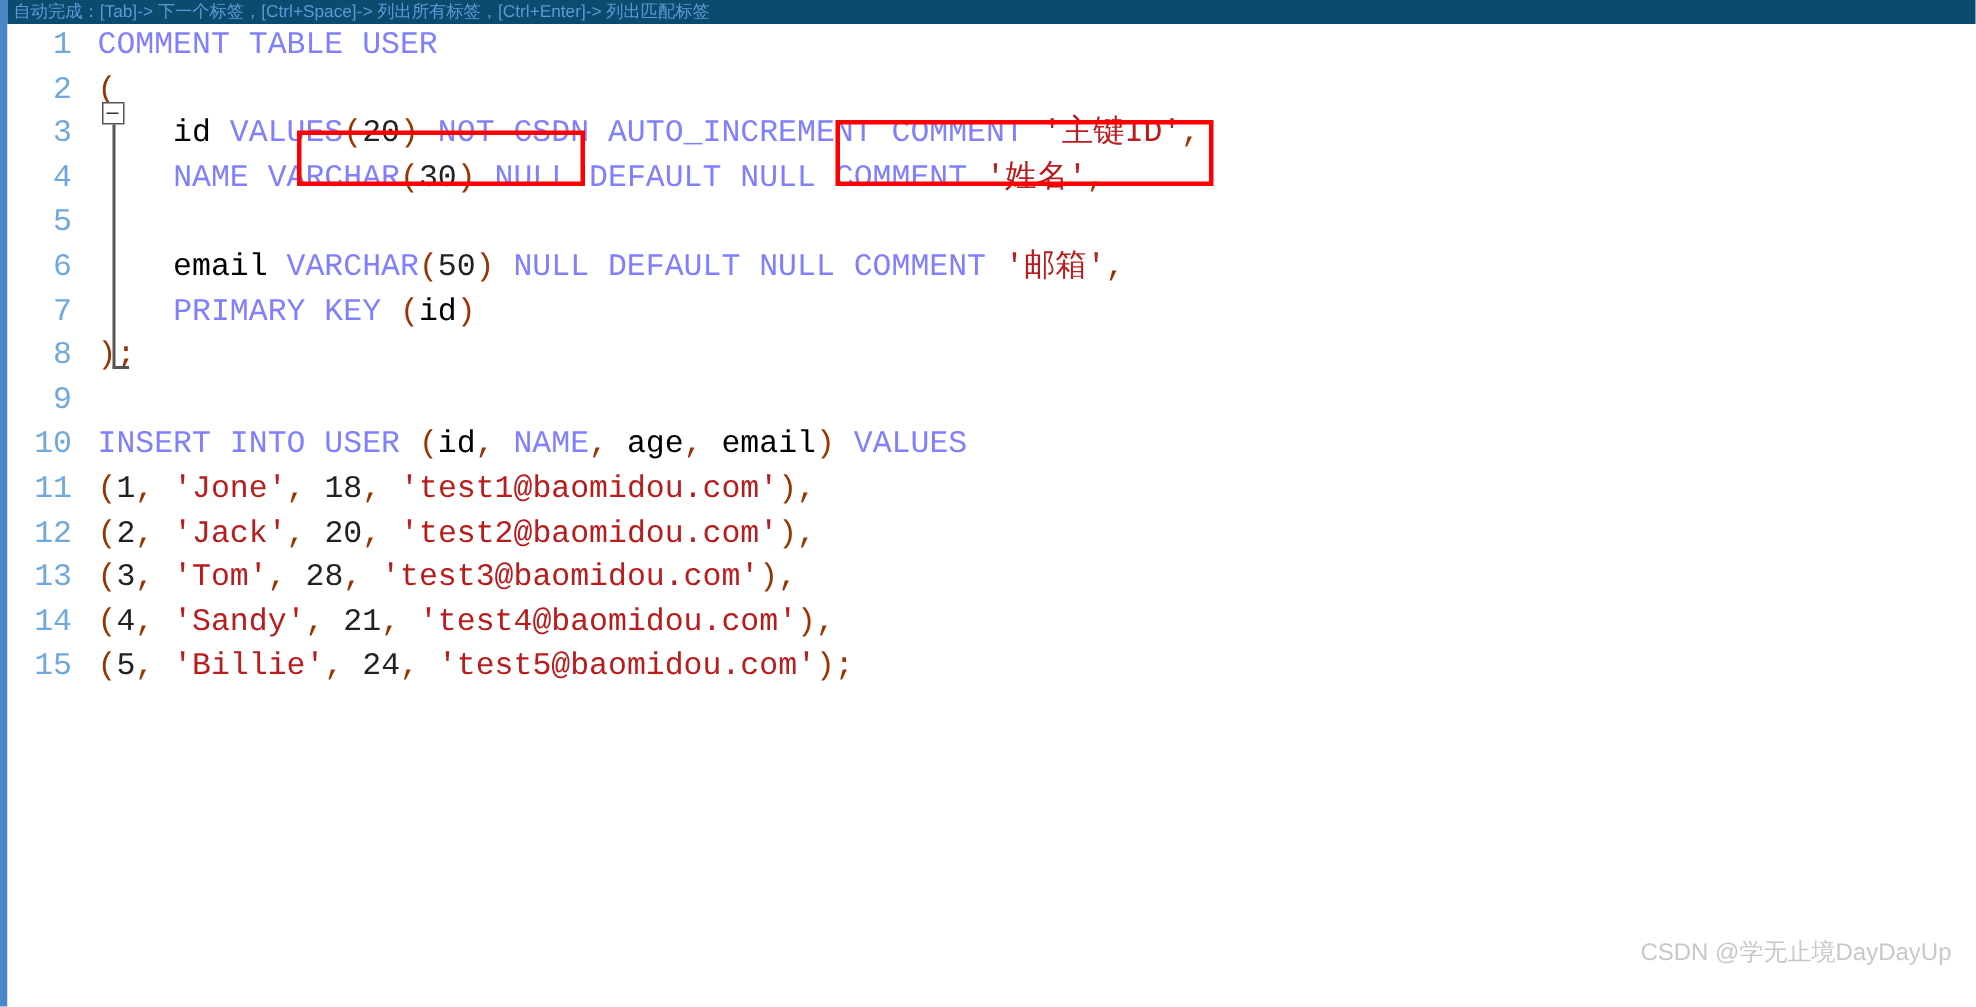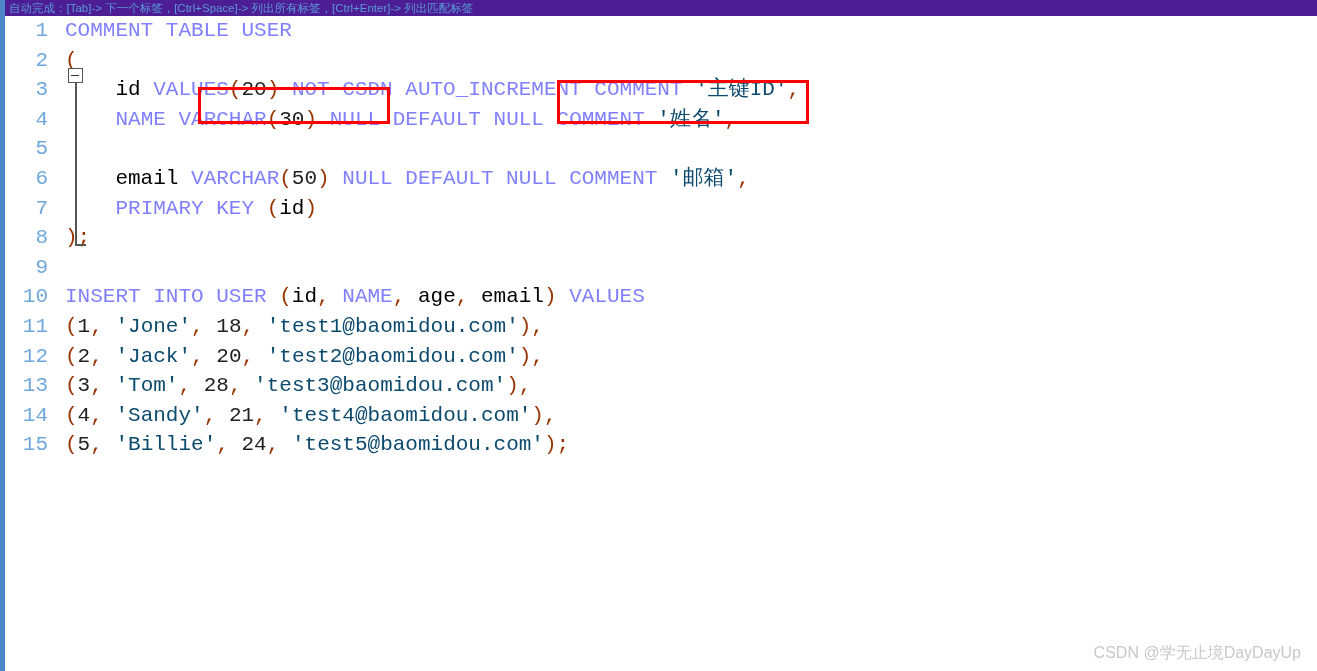--- a/index.html
+++ b/index.html
@@ -29,21 +29,21 @@
   #hint-bar {
     position: absolute;
     left: 5px;
     top: 0;
     width: 1312px;
     height: 16px;
     line-height: 16px;
     font-size: 11.5px;
     color: #5a9bd5;
     white-space: nowrap;
-    background: #4c1d95;
+    background: #0c4a6e;
     padding-left: 4px;
     box-sizing: border-box;
     letter-spacing: 0px;
   }
 
   
   #editor {
     position: absolute;
     left: 5px;
     top: 16px;
@@ -76,21 +76,21 @@
     top: 0;
     font-family: "Liberation Mono", "DejaVu Sans Mono", monospace;
     font-size: 21px;
     color: #000000;
     white-space: pre;
   }
 
   
   .kw   { color: #8080ff; }
   .pun  { color: #993300; }
-  .str  { color: #0c4a6e; }
+  .str  { color: #b91c1c; }
   .plain{ color: #000000; }
   .num  { color: #222222; }
 
   
   #fold-box {
     position: absolute;
     left: 63px;
     top: 52px;
     width: 15px;
     height: 15px;
@@ -141,21 +141,21 @@
     left: 552px;
     top: 64px;
     width: 252px;
     height: 44px;
   }
 
   
   #watermark {
     position: absolute;
     right: 16px;
-    bottom: 7px;
+    bottom: 25px;
     font-size: 16px;
     color: #c8c8c8;
     font-family: "Liberation Sans", sans-serif;
     white-space: nowrap;
   }
 </style>
 </head>
 <body>
 
 <div id="left-rail"></div>

